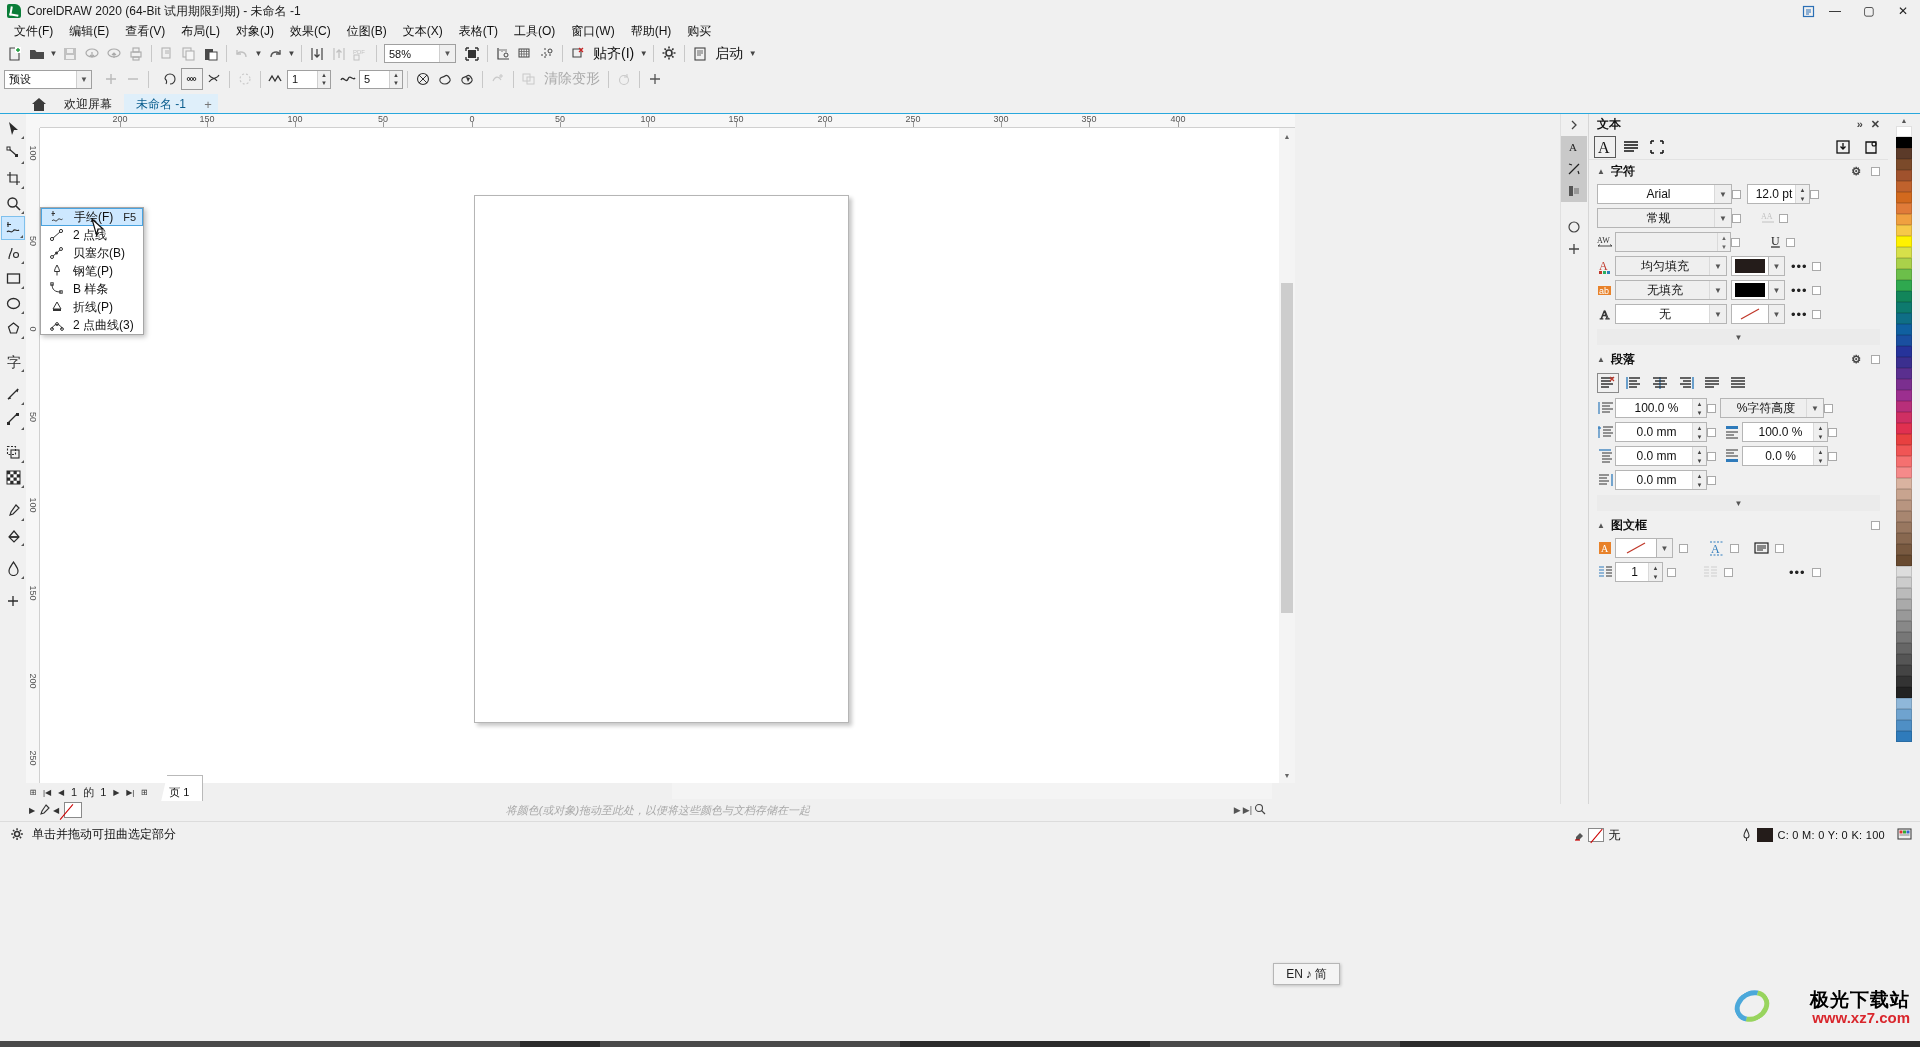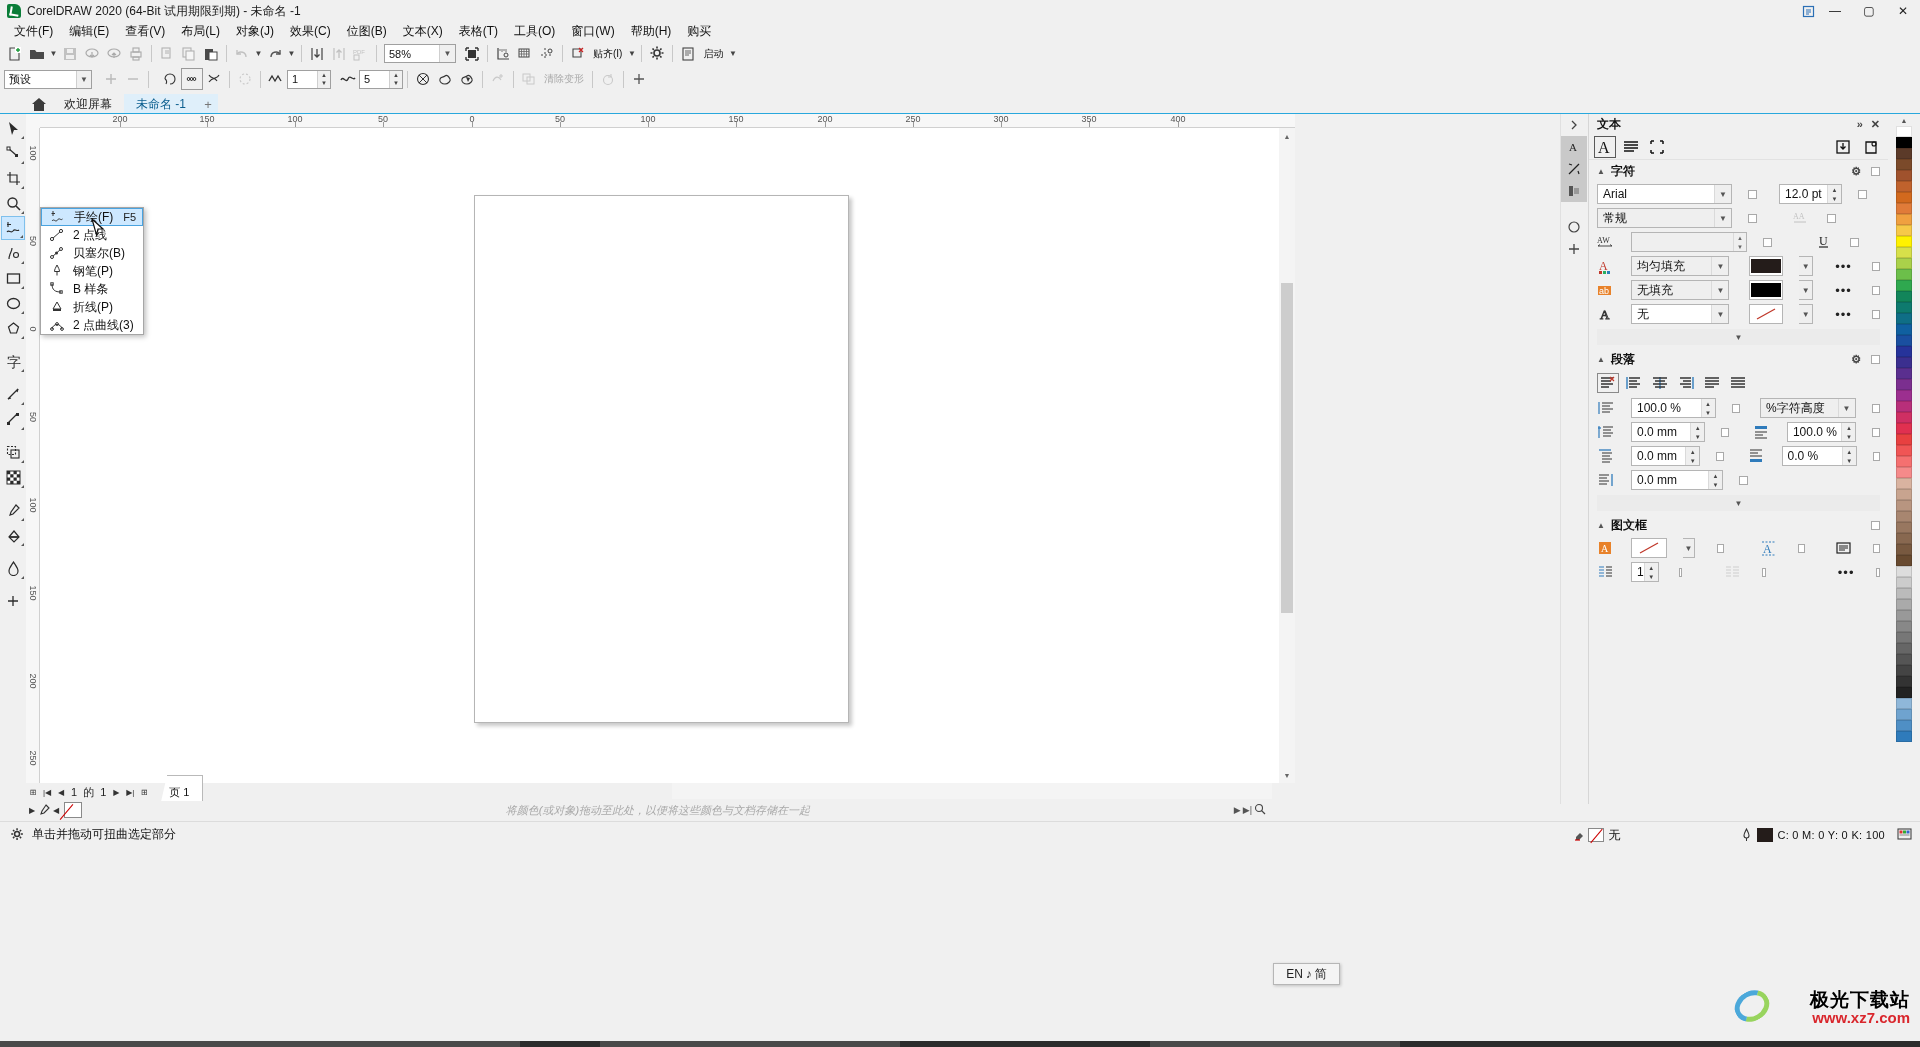--- a/index.html
+++ b/index.html
@@ -48,21 +48,21 @@
           position:relative; color:#4a4a4a; }
   .tbtn svg { display:block; }
   .tbtn.dim { opacity:.45; }
   .tsep { width:1px; height:17px; background:#c8c8c8; margin:0 4px; }
   .tcaret { width:11px; height:22px; display:flex; align-items:center; justify-content:center; color:#444; font-size:8px;}
   .zoom-combo { width:72px; height:19px; border:1px solid #a0a0a0; background:#fff; display:flex;
                 align-items:center; margin-left:3px; }
   .zoom-combo span { flex:1; padding-left:4px; font-size:11px; color:#111;}
   .zoom-combo .cb-arrow{ width:16px;height:17px;display:flex;align-items:center;justify-content:center;
         background:#f0f0f0;border-left:1px solid #cfcfcf;color:#555;font-size:8px;}
-  .tlabel { font-size:10px; color:#111; padding:0 4px; }
+  .tlabel { font-size:14px; color:#111; padding:0 4px; }
 
   
   .toolbar-prop {
     position:absolute; left:0; top:66px; width:1920px; height:26px;
     background:#f0f0f0; display:flex; align-items:center; padding-left:4px;
   }
   .preset-combo { width:88px; height:19px; border:1px solid #a0a0a0; background:#fff; display:flex; align-items:center;}
   .preset-combo span{flex:1;padding-left:4px;font-size:11px;color:#111;}
   .preset-combo .cb-arrow{width:15px;height:17px;display:flex;align-items:center;justify-content:center;
         background:#f0f0f0;border-left:1px solid #cfcfcf;color:#555;font-size:8px;}
@@ -177,21 +177,21 @@
   .dtab{width:22px;height:22px;display:flex;align-items:center;justify-content:center;color:#222;}
   .dtab.sel{border:1px solid #5a5a5a;}
   .docker-tabs .right-group{margin-left:auto;display:flex;gap:6px;padding-right:6px;}
 
   .sect-head{height:22px;display:flex;align-items:center;padding-left:8px;gap:6px;font-size:12px;font-weight:bold;color:#111;}
   .sect-head .tri{font-size:8px;color:#555;}
   .sect-head .hr-right{margin-left:auto;display:flex;align-items:center;gap:10px;padding-right:8px;}
   .gear-s{color:#444;font-size:11px;}
   .chk{width:9px;height:9px;border:1px solid #a9a9a9;background:#fff;display:inline-block;}
 
-  .row{display:flex;align-items:center;padding:2px 8px 2px 8px;gap:16px;height:24px;}
+  .row{display:flex;align-items:center;padding:2px 8px 2px 8px;gap:0;height:24px;text-align:center;}
   .ic{width:18px;height:18px;display:flex;align-items:center;justify-content:center;color:#333;font-size:12px;}
   .combo{height:20px;border:1px solid #b5b5b5;background:#fff;display:flex;align-items:center;min-width:0;}
   .combo.grey{background:#efefef;}
   .combo span{flex:1;padding-left:5px;font-size:12px;color:#111;white-space:nowrap;overflow:hidden;}
   .combo .cb-arrow{width:17px;height:18px;display:flex;align-items:center;justify-content:center;background:#efefef;color:#555;font-size:8px;border-left:1px solid #dadada;}
   .num{height:20px;border:1px solid #b5b5b5;background:#fff;display:flex;align-items:center;}
   .num span{flex:1;padding-left:5px;font-size:12px;color:#111;}
   .num .sarrows{width:14px;height:18px;display:flex;flex-direction:column;background:#efefef;border-left:1px solid #dadada;}
   .num .sarrows i{flex:1;display:flex;align-items:center;justify-content:center;font-size:6px;color:#444;font-style:normal;}
   .swatch-btn{height:20px;width:38px;border:1px solid #b5b5b5;background:#fff;display:flex;align-items:center;justify-content:center;}
@@ -1197,21 +1197,21 @@
             <i>▼</i>
           </div>
       </div>
       <span class="chk"></span>
       <span class="ic" style="margin-left:8px">
         <svg width="18" height="16" viewBox="0 0 18 16">
             <path d="M2 2h12M2 5h8M2 8h12" stroke="#333" stroke-width="1.2"></path>
             <rect x="2" y="11" width="12" height="3" fill="#2f7bbb"></rect>
           </svg>
       </span>
-      <div class="num" style="width:100px">
+      <div class="num" style="width:86px">
         <span>0.0 %</span>
         <div class="sarrows">
             <i>▲</i>
             <i>▼</i>
           </div>
       </div>
       <span class="chk"></span>
     </div>
 
     <div class="row">

